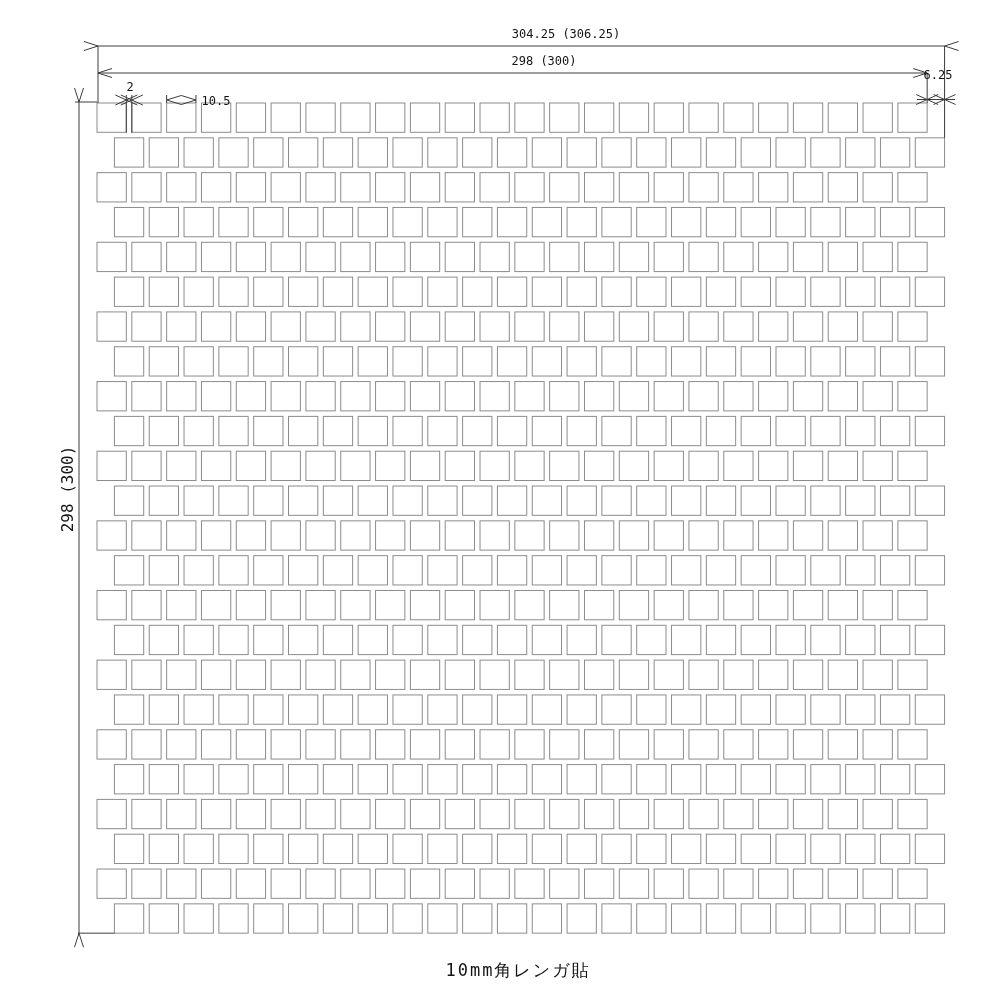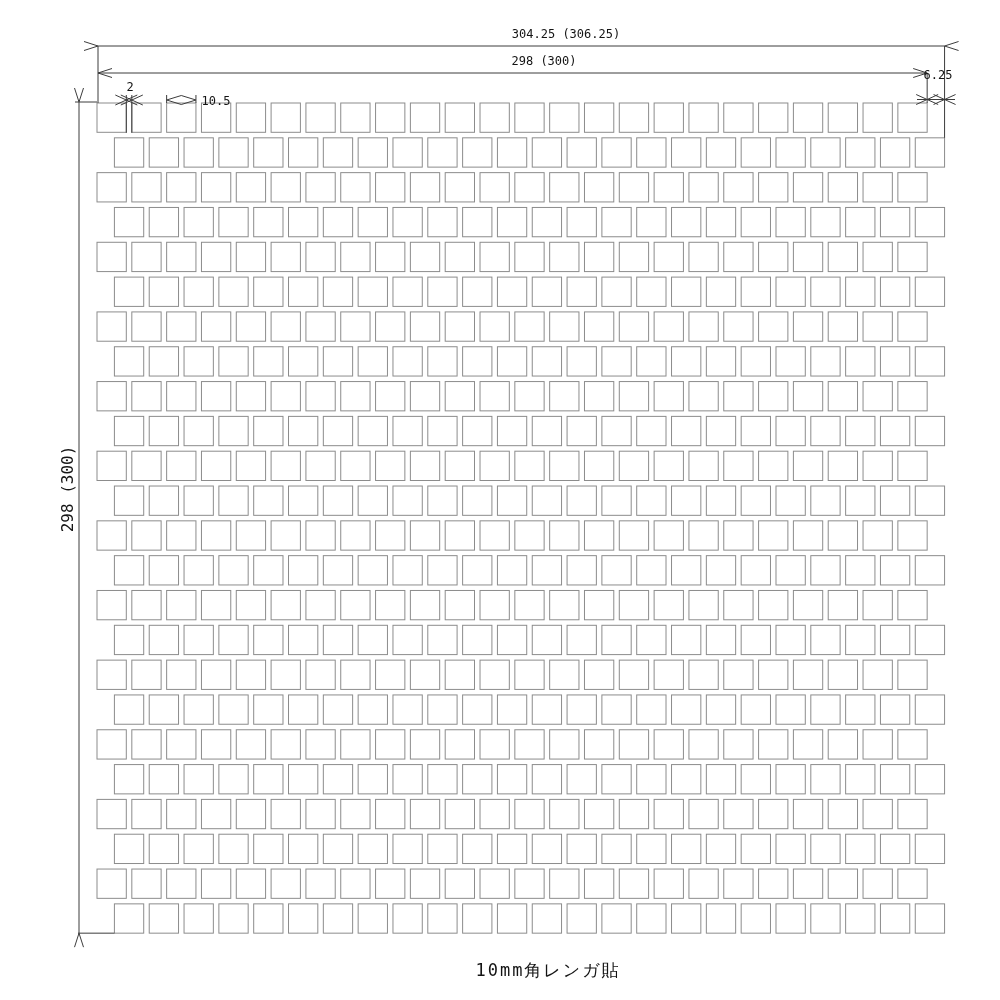--- a/index.html
+++ b/index.html
@@ -663,14 +663,14 @@
   <div class="dim-text" style="left:544px; top:52px;">298 (300)</div>
 
   <div class="dim-text" style="left:130px; top:78px;">2</div>
 
   <div class="dim-text" style="left:184px; top:92px;margin-left:32px;">10.5</div>
 
   <div class="dim-text" style="left:938px; top:66px;">6.25</div>
 
   <div class="dim-text-vertical" style="left:68px; top:489px;">298 (300)</div>
 
-  <div class="caption-text" style="left:548px; top:960px;">10mm角レンガ貼</div>
+  <div class="caption-text" style="left:518px; top:960px;">10mm角レンガ貼</div>
 </div>
 
 </body></html>

